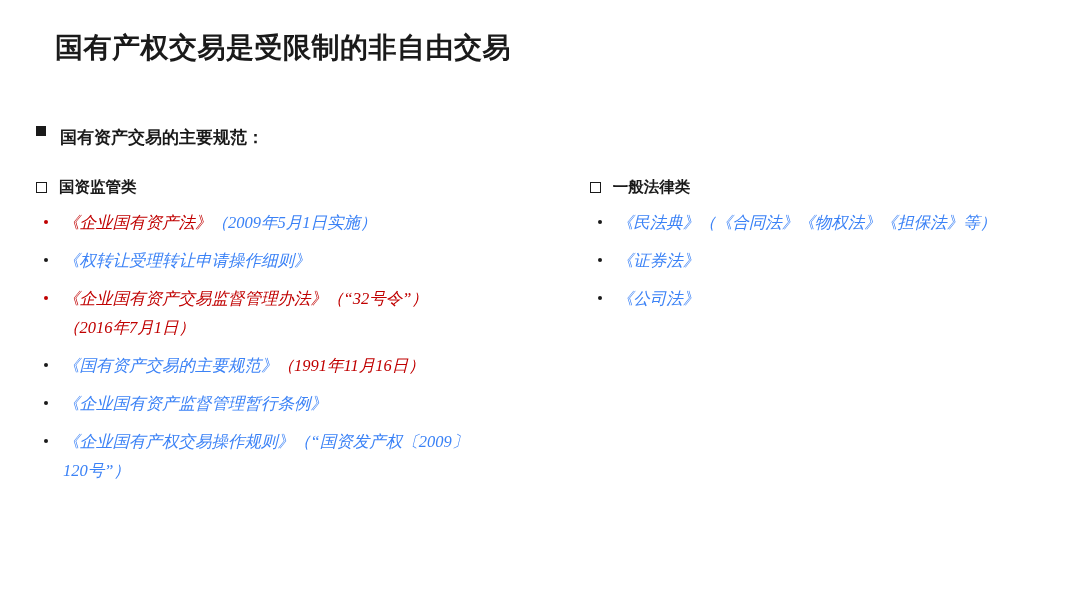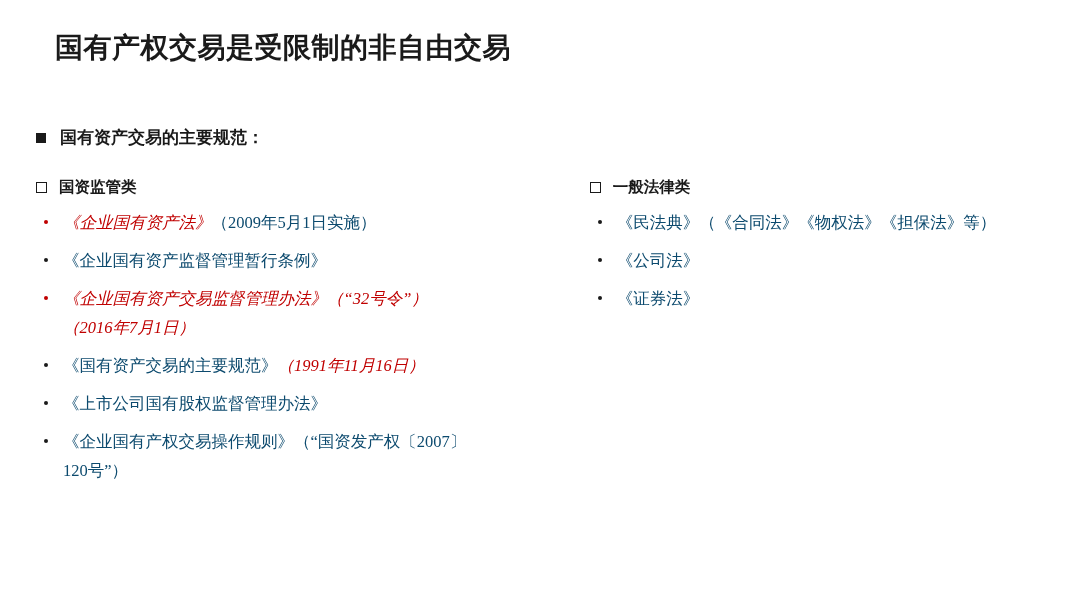--- a/index.html
+++ b/index.html
@@ -42,21 +42,20 @@
     line-height: 40px;
     letter-spacing: 0.5px;
     white-space: nowrap;
   }
   
   .section-heading {
     position: absolute;
     left: 36px;
     top: 126px;
     display: flex;
-    align-items: center;
   }
   .sq-marker {
     width: 10px;
     height: 10px;
     background: #1a1a1a;
     margin-right: 14px;
     flex: none;
   }
   .section-heading .label {
     font-family: "Liberation Sans", "DejaVu Sans", sans-serif;
@@ -118,21 +117,21 @@
     left: 8px;
     top: 12px;
     width: 4px;
     height: 4px;
     border-radius: 50%;
     background: #1a1a1a;
   }
   ul.items li.red .dot { background: #c00000; }
   ul.items li.red { color: #c00000; }
   .red-text { color: #c00000; font-style: italic; }
-  .blk-text { color: #0c4a6e; }
+  .blk-text { color: #3b82f6; font-style: italic; }
 </style>
 </head>
 <body>
 
 <div class="slide">
 
   <div class="title-row">
     <div class="title-bar"></div>
     <div class="title-text">国有产权交易是受限制的非自由交易</div>
   </div>
@@ -144,36 +143,36 @@
 
   <div class="columns">
     <div class="col-left">
         <div class="group">
           <div class="group-head">
             <span class="hollow-sq"></span>
             <span class="ghead-label">国资监管类</span>
           </div>
           <ul class="items">
             <li class="red"><span class="dot"></span><span class="red-text">《企业国有资产法》</span><span class="blk-text">（2009年5月1日实施）</span></li>
-            <li><span class="dot"></span><span class="blk-text">《企业国有资产监督管理暂行条例》</span></li>
+            <li><span class="dot"></span><span class="blk-text">《权转让受理转让申请操作细则》</span></li>
             <li class="red"><span class="dot"></span><span class="red-text">《企业国有资产交易监督管理办法》（“32号令”）</span><br><span class="red-text">（2016年7月1日）</span></li>
             <li><span class="dot"></span><span class="blk-text">《国有资产交易的主要规范》</span><span class="red-text">（1991年11月16日）</span></li>
-            <li><span class="dot"></span><span class="blk-text">《上市公司国有股权监督管理办法》</span></li>
-            <li><span class="dot"></span><span class="blk-text">《企业国有产权交易操作规则》（“国资发产权〔2007〕</span><br><span class="blk-text">120号”）</span></li>
+            <li><span class="dot"></span><span class="blk-text">《企业国有资产监督管理暂行条例》</span></li>
+            <li><span class="dot"></span><span class="blk-text">《企业国有产权交易操作规则》（“国资发产权〔2009〕</span><br><span class="blk-text">120号”）</span></li>
           </ul>
         </div>
       </div>
     <div class="col-right">
         <div class="group">
           <div class="group-head">
             <span class="hollow-sq"></span>
             <span class="ghead-label">一般法律类</span>
           </div>
           <ul class="items">
             <li><span class="dot"></span><span class="blk-text">《民法典》（《合同法》《物权法》《担保法》等）</span></li>
+            <li><span class="dot"></span><span class="blk-text">《证券法》</span></li>
             <li><span class="dot"></span><span class="blk-text">《公司法》</span></li>
-            <li><span class="dot"></span><span class="blk-text">《证券法》</span></li>
           </ul>
         </div>
       </div>
   </div>
 
 </div>
 
 </body></html>

